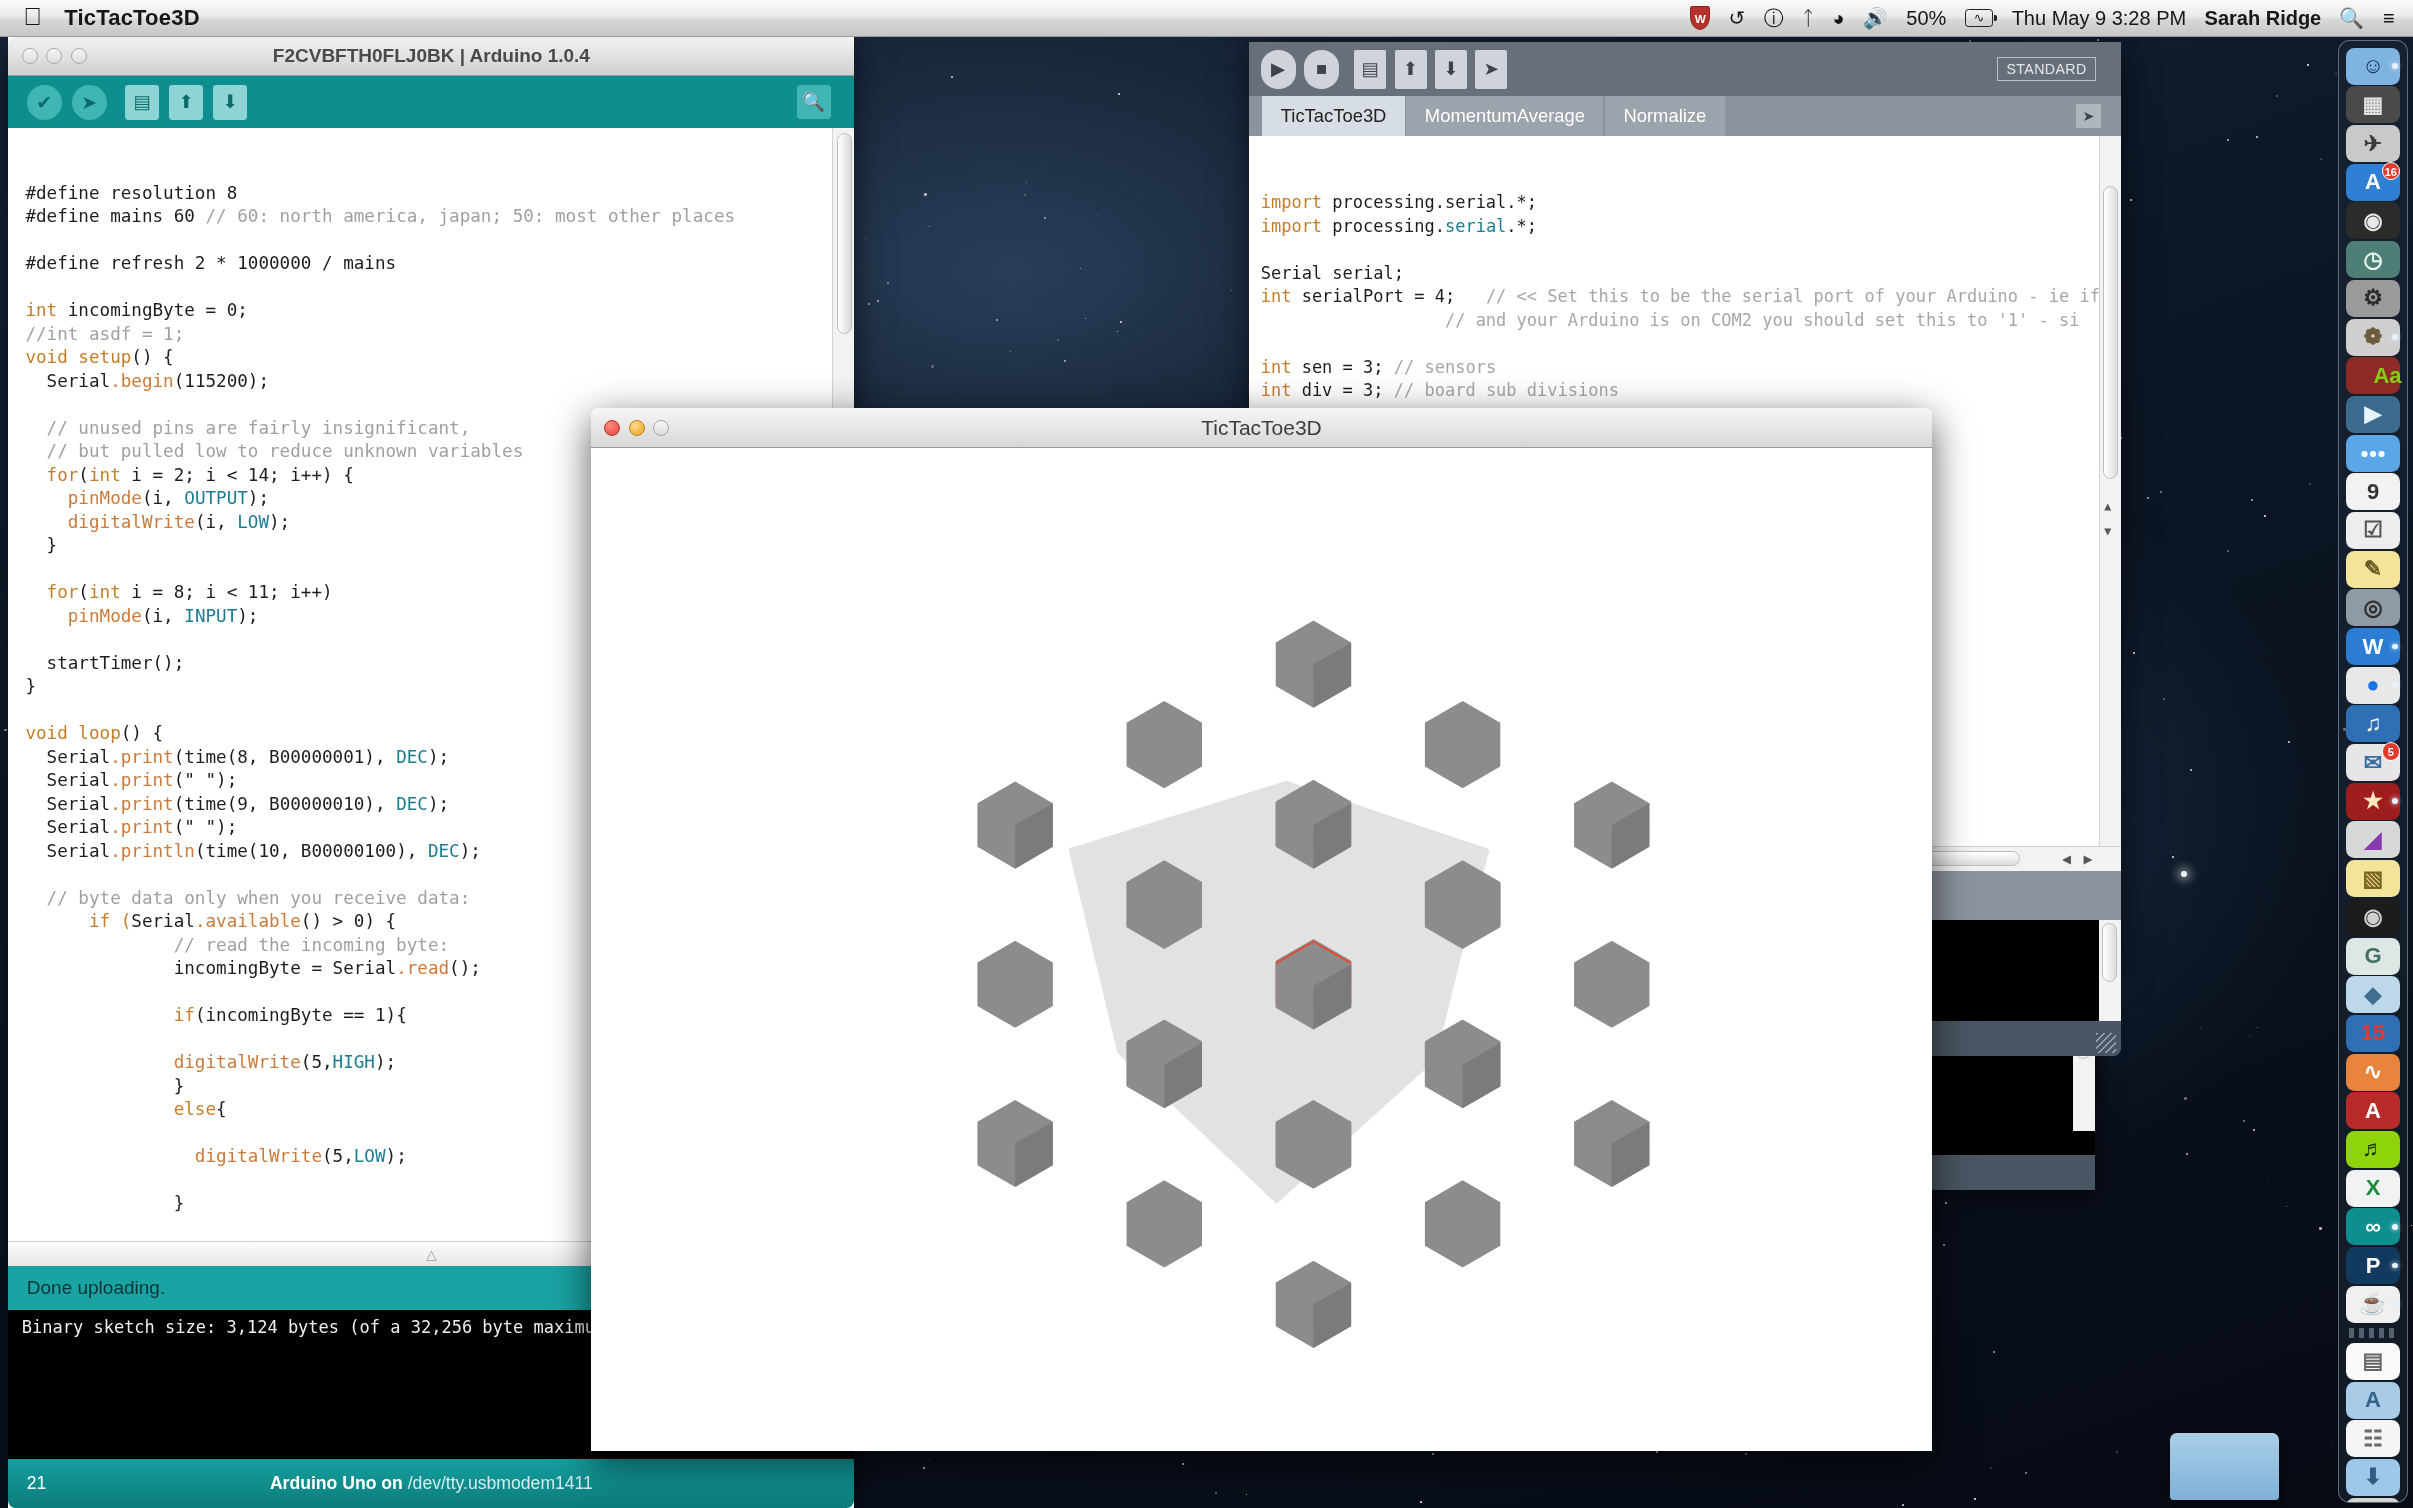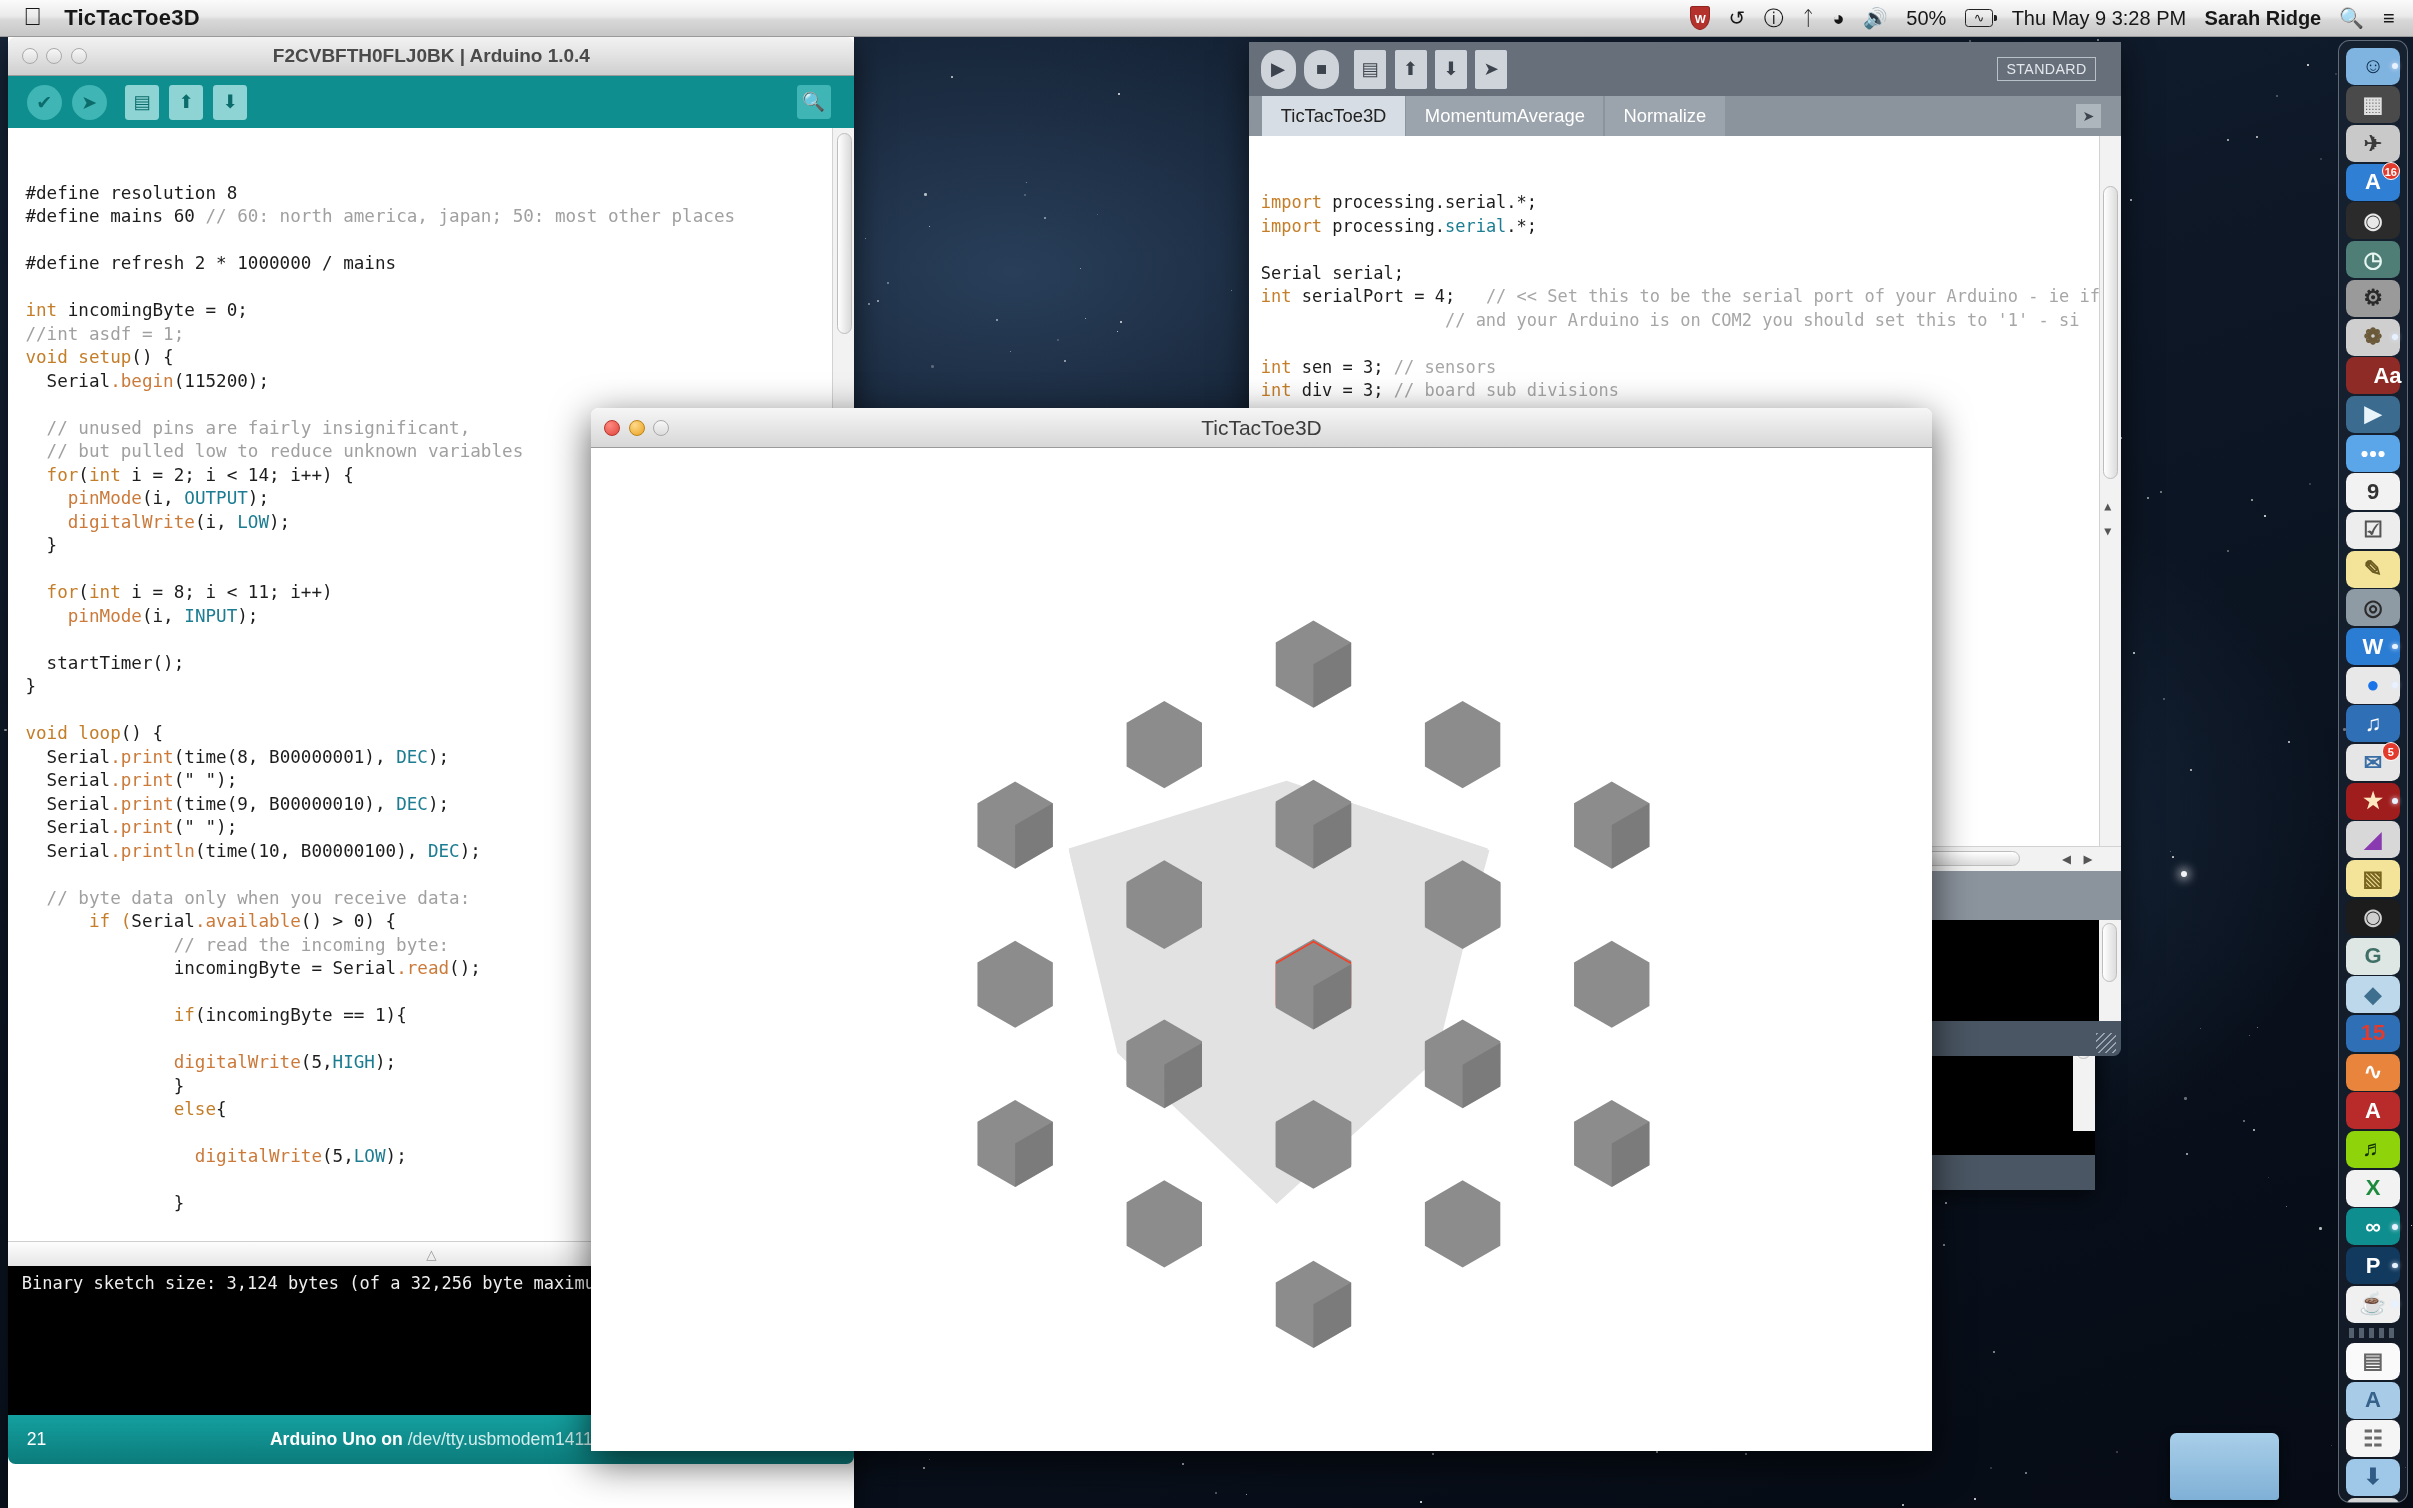--- a/index.html
+++ b/index.html
@@ -711,20 +711,21 @@
 &nbsp;
               }
 &nbsp;
 <span class="cmt">              // say what you got:</span>
 </div>
     <div id="ard-scroll"><div class="thumb"></div></div>
   </div>
 
   <div id="ard-hsplit">△</div>
 
+  <div id="ard-status">Done uploading.</div>
 
   <div id="ard-console">Binary sketch size: 3,124 bytes (of a 32,256 byte maximum)</div>
 
   <div id="ard-bottom">
     <span class="lineno">21</span>
     <span class="boardinfo">
       <b>Arduino Uno on </b><span>/dev/tty.usbmodem1411</span>
     </span>
   </div>
 </div>
@@ -928,21 +929,21 @@
     </div>
     <div class="dock-icon" style="background: rgb(154, 154, 154); color: rgb(42, 42, 42); height: 37px; width: 54px;">
       <span style="font-size:22px;font-weight:bold;">⚙</span>
 
     </div>
     <div class="dock-icon" style="background: rgb(207, 207, 207); color: rgb(107, 90, 58); height: 37px; width: 54px;">
       <span style="font-size:22px;font-weight:bold;">❁</span>
 
       <span class="run-dot"></span>
     </div>
-    <div class="dock-icon" style="background: rgb(142, 43, 39); color: #ffffff; height: 37px; width: 54px; padding-left: 29px;">
+    <div class="dock-icon" style="background: rgb(142, 43, 39); color: #84cc16; height: 37px; width: 54px; padding-left: 29px;">
       <span style="font-size:22px;font-weight:bold;">Aa</span>
 
     </div>
     <div class="dock-icon" style="background: rgb(59, 108, 143); color: rgb(233, 243, 250); height: 37px; width: 54px;">
       <span style="font-size:22px;font-weight:bold;">▶</span>
 
     </div>
     <div class="dock-icon" style="background: rgb(90, 166, 232); color: rgb(255, 255, 255); height: 37px; width: 54px;">
       <span style="font-size:14.2px;font-weight:bold;">●●●</span>
 

